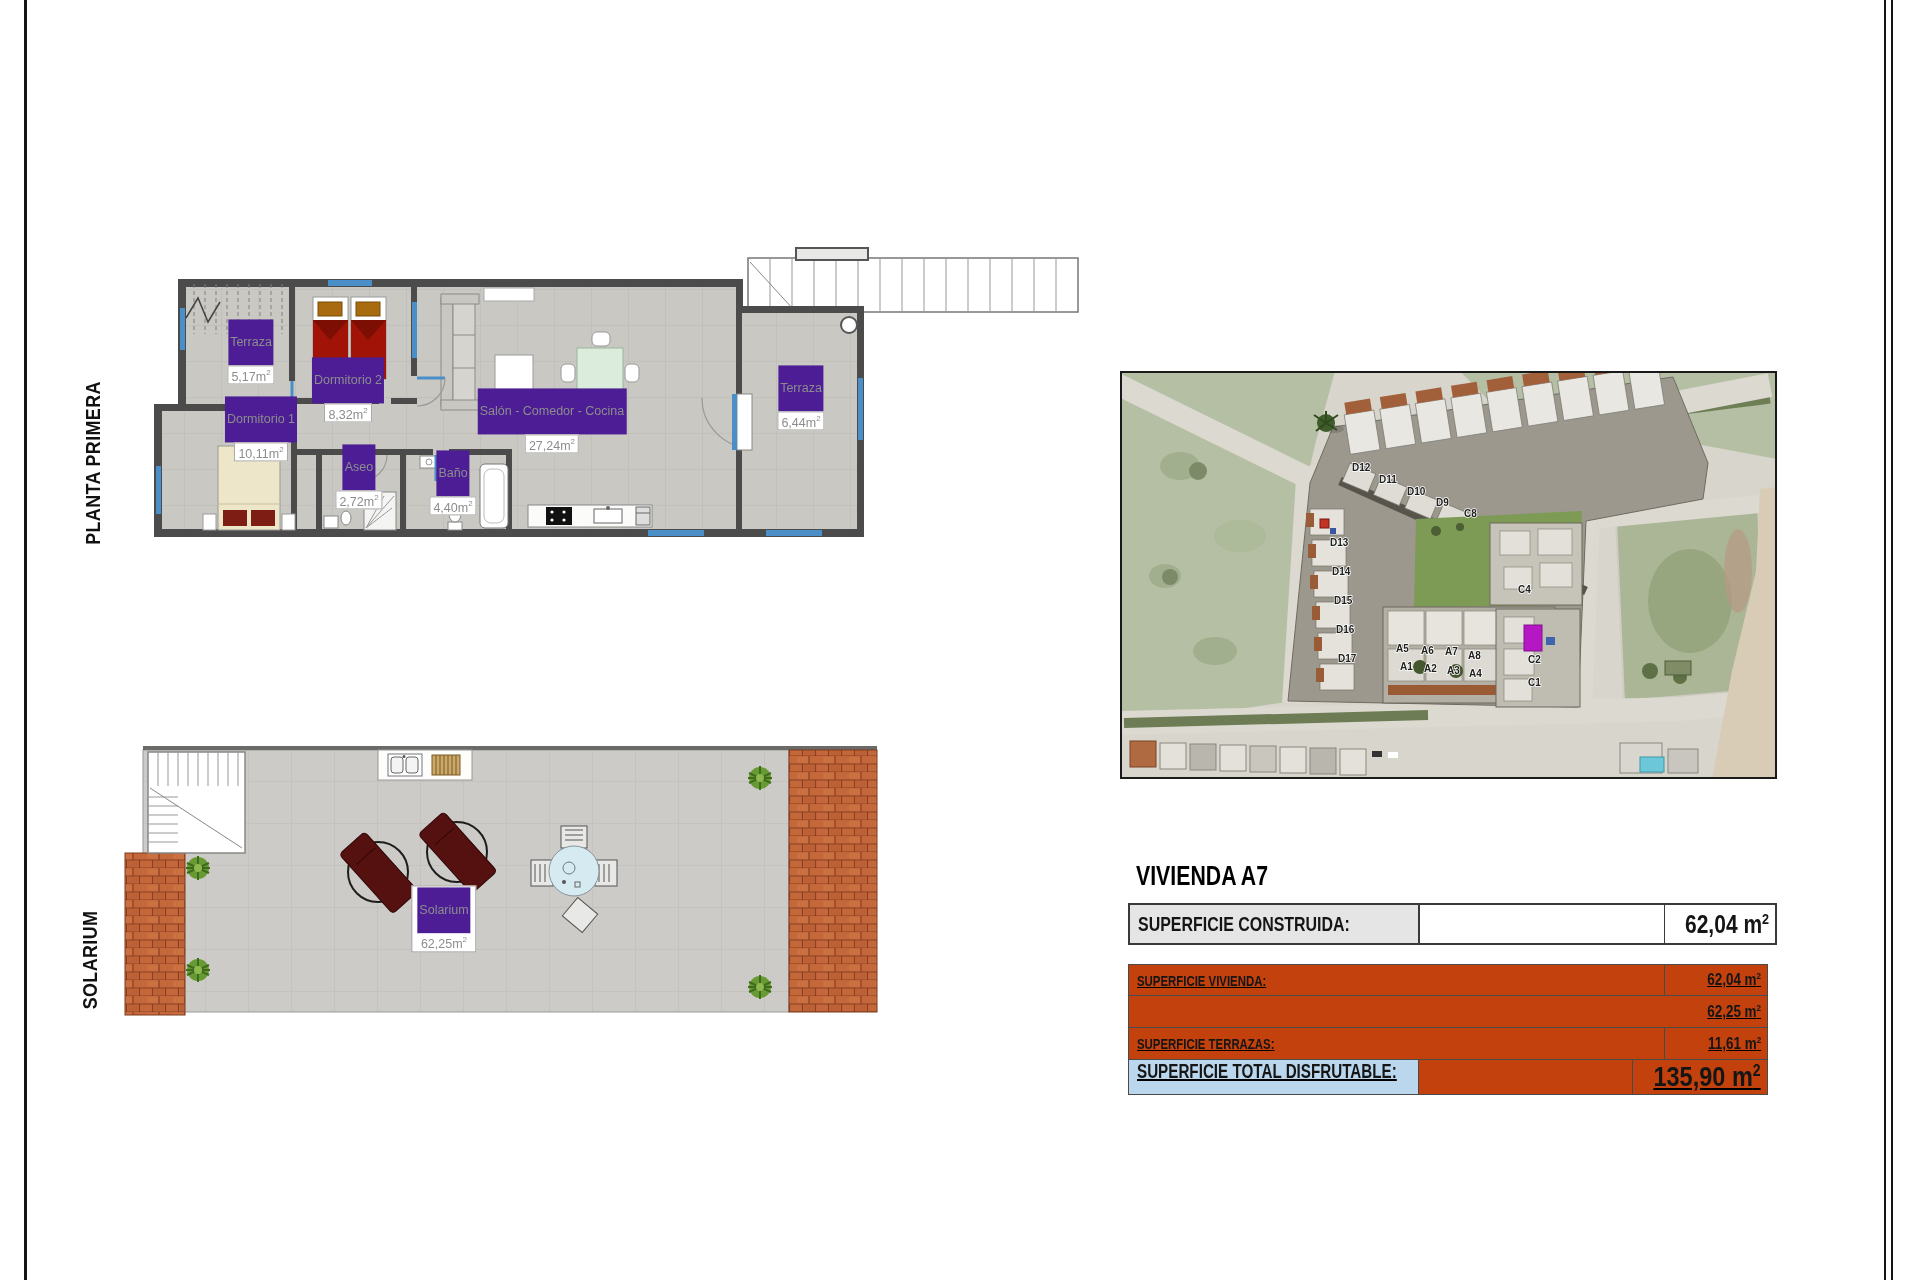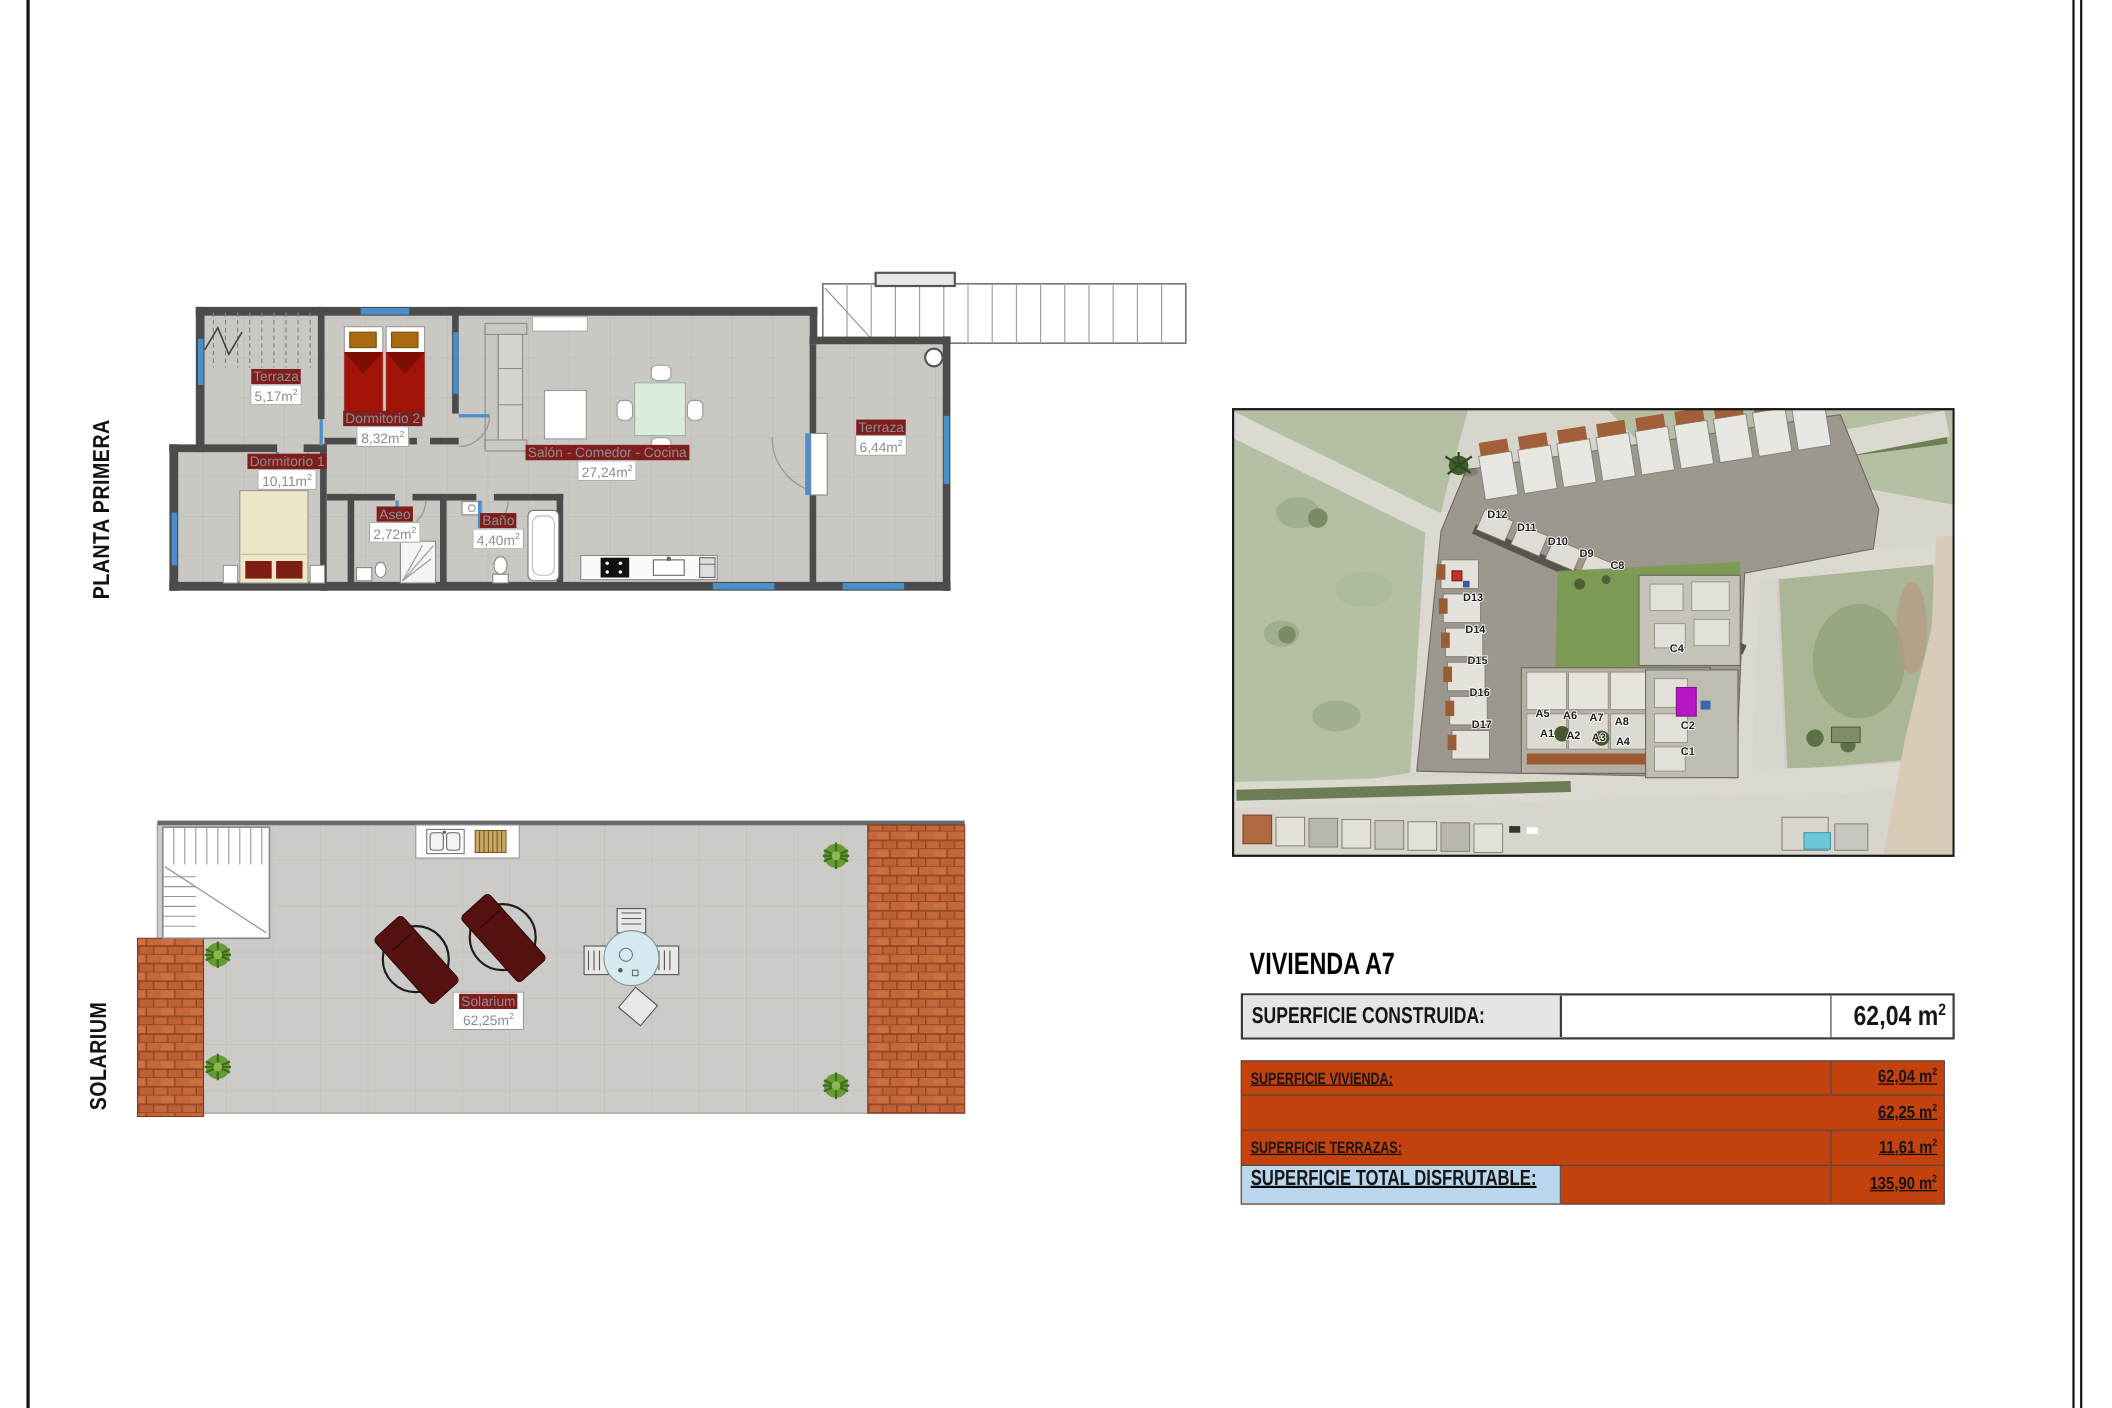--- a/index.html
+++ b/index.html
@@ -5,21 +5,21 @@
   html,body{margin:0;padding:0;background:#888;}
   .page{position:relative;width:1920px;height:1280px;background:#ffffff;overflow:hidden;
         font-family:"Liberation Sans",sans-serif;}
   .frame-line{position:absolute;top:0;bottom:0;width:3px;background:#141414;}
   .frame-line.right2{width:2px;}
   .vlabel{position:absolute;white-space:nowrap;font-weight:bold;font-size:21px;letter-spacing:.5px;
           color:#111;transform:translate(-50%,-50%) rotate(-90deg) scale(.85,1);}
   
   .room-label{position:absolute;transform:translate(-50%,-50%);text-align:center;font-size:12.5px;
               color:#8d8d8d;line-height:14px;white-space:nowrap;}
-  .room-label .rname{background:#7f1d1d;padding:0 2px;display:inline-block;}
+  .room-label .rname{background:#4c1d95;padding:16px 2px;display:inline-block;}
   .room-label .rarea{background:#fff;border:1px solid #a8a8a8;padding:0 3px;display:inline-block;}
   .room-label sup{font-size:8px;}
   .room-label.boxed{background:#fff;border:1px solid #9a9a9a;padding:1px 5px;}
   .room-label.boxed .rarea{border:none;}
   
   .panel-title{position:absolute;font-size:28px;font-weight:bold;color:#000000;white-space:nowrap;}
   .cond{display:inline-block;transform:scaleX(.76);transform-origin:0 50%;white-space:nowrap;}
   .condr{display:inline-block;transform:scaleX(.84);transform-origin:100% 50%;white-space:nowrap;}
   .hdr-table{position:absolute;left:1128px;top:903px;width:649px;height:42px;border:2px solid #3a3a3a;
              box-sizing:border-box;display:flex;background:#fff;}
@@ -37,21 +37,21 @@
   .sm-table .lbl{width:536px;box-sizing:border-box;display:flex;align-items:center;padding-left:8px;
                  font-size:15px;font-weight:bold;color:#151515;border-right:1px solid #4a4a4a;}
   .sm-table .val{flex:1;display:flex;align-items:center;justify-content:flex-end;padding-right:6px;
                  font-size:16px;font-weight:bold;color:#151515;}
   .sm-table .row.total{height:34px;}
   .sm-table .row.total .lbl{padding-left:0;border-right:1px solid #4a4a4a;}
   .sm-table .row.total .tblue{width:290px;background:#bad7ee;border-right:1.5px solid #4a4a4a;
                  box-sizing:border-box;display:flex;align-items:flex-start;padding-left:8px;
                  font-size:20px;font-weight:bold;color:#151515;height:100%;}
   .sm-table .row.total .tsp{flex:1;}
-  .sm-table .row.total .val{font-size:16px;}
+  .sm-table .row.total .val{font-size:28px;}
   svg{position:absolute;}
 </style>
 </head>
 <body>
 
 <div class="page">
 
   <div class="frame-line" style="left:24px"></div>
   <div class="frame-line right2" style="left:1884px"></div>
   <div class="frame-line right2" style="left:1891px"></div>

